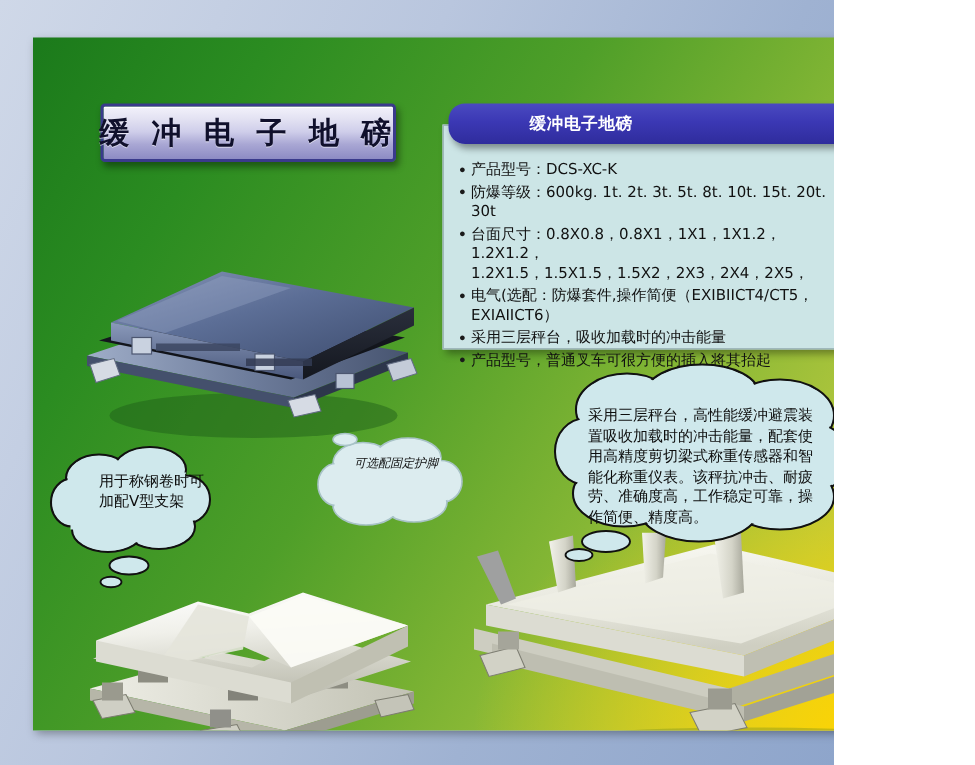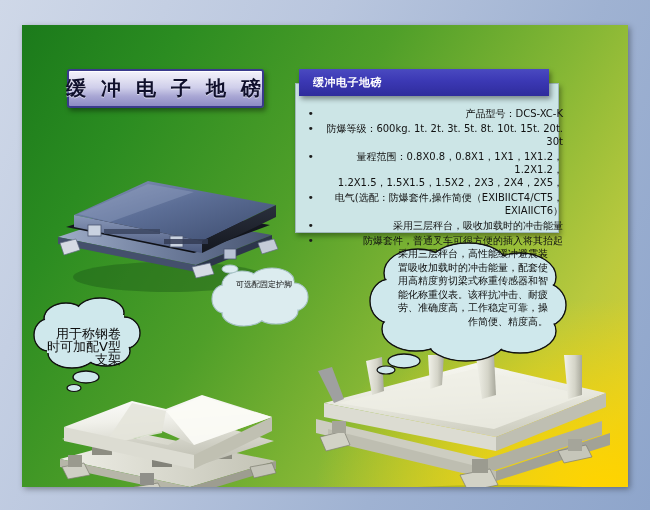--- a/index.html
+++ b/index.html
@@ -11,25 +11,24 @@
     width: 650px;
     height: 510px;
     overflow: hidden;
     font-family: "DejaVu Sans", "Liberation Sans", sans-serif;
   }
 
   
   #slide {
     position: absolute;
     left: 0; top: 0;
-    width: 650px;
+    width: 556px;
     height: 510px;
     background: linear-gradient(115deg, #cfd8e8 0%, #b9c6de 38%, #9fb2d2 68%, #8ea5cb 100%);
     overflow: hidden;
-    text-align: right;
   }
 
   
   #board {
     position: absolute;
     left: 22px; top: 25px;
     width: 606px;
     height: 462px;
     background:
       radial-gradient(140% 120% at 96% 100%, #ffd400 0%, rgba(255,212,0,0.85) 6%, rgba(226,206,40,0.0) 34%),
@@ -70,25 +69,26 @@
     height: 148px;
     background: #cce5e6;
     border: 1px solid #9fb8bb;
     box-shadow: 2px 3px 5px rgba(0,0,0,0.35);
   }
   #spec-header {
     position: absolute;
     left: 277px; top: 44px;
     width: 250px;
     height: 27px;
-    border-radius: 0;
+    border-radius: 11px;
     background: linear-gradient(180deg, #4a4ac0 0%, #3b38b4 45%, #2f2c9c 100%);
     box-shadow: 2px 3px 5px rgba(0,0,0,0.4);
     display: flex;
     align-items: center;
+    padding-left: 40px;
   }
   #spec-header .txt {
     font-family: "DejaVu Serif", "Liberation Serif", serif;
     font-weight: bold;
     font-size: 11px;
     color: #ffffff;
     padding-left: 14px;
     letter-spacing: 0.5px;
   }
   #spec-list {
@@ -124,31 +124,31 @@
   .cloud svg { display: block; overflow: visible; }
   .cloud .cloud-text {
     position: absolute;
     font-family: "DejaVu Sans", "Liberation Sans", sans-serif;
     color: #0d0d0d;
     white-space: pre-line;
   }
 
   #cloud-main { left: 348px; top: 218px; width: 196px; height: 128px; }
   #cloud-main .cloud-text {
-    left: 22px; top: 4px; width: 156px;
+    left: 22px; top: 28px; width: 156px;
     font-size: 10px; line-height: 13.5px;
   }
 
   #cloud-left { left: 12px; top: 268px; width: 106px; height: 98px; }
   #cloud-left .cloud-text {
-    left: 11px; top: 22px; width: 76px;
-    font-size: 13px; line-height: 13px; margin-top: 12px;
-  }
-
-  #cloud-small { left: 192px; top: 240px; width: 94px; height: 74px; }
+    left: 32px; top: 22px; width: 76px;
+    font-size: 10px; line-height: 13px;
+  }
+
+  #cloud-small { left: 192px; top: 264px; width: 94px; height: 74px; font-style: italic; }
   #cloud-small .cloud-text {
     left: 22px; top: 14px; width: 56px;
     font-size: 8px; line-height: 11px;
   }
 
   
   .photo { position: absolute; }
   .photo svg { display: block; }
 
   #photo-blue   { left: 22px;  top: 142px; width: 238px; height: 130px; }
@@ -331,35 +331,35 @@
       <div class="spec-item">
         <span class="spec-bullet">•</span>
         <span class="spec-text">产品型号：DCS-XC-K</span>
       </div>
       <div class="spec-item">
         <span class="spec-bullet">•</span>
         <span class="spec-text">防爆等级：600kg. 1t. 2t. 3t. 5t. 8t. 10t. 15t. 20t. 30t</span>
       </div>
       <div class="spec-item">
         <span class="spec-bullet">•</span>
-        <span class="spec-text">量程范围：0.8X0.8，0.8X1，1X1，1X1.2，1.2X1.2，
+        <span class="spec-text">台面尺寸：0.8X0.8，0.8X1，1X1，1X1.2，1.2X1.2，
 1.2X1.5，1.5X1.5，1.5X2，2X3，2X4，2X5，</span>
       </div>
       <div class="spec-item">
         <span class="spec-bullet">•</span>
         <span class="spec-text">电气(选配：防爆套件,操作简便（EXIBIICT4/CT5，
 EXIAIICT6）</span>
       </div>
       <div class="spec-item">
         <span class="spec-bullet">•</span>
         <span class="spec-text">采用三层秤台，吸收加载时的冲击能量</span>
       </div>
       <div class="spec-item">
         <span class="spec-bullet">•</span>
-        <span class="spec-text">防爆套件，普通叉车可很方便的插入将其抬起</span>
+        <span class="spec-text">产品型号，普通叉车可很方便的插入将其抬起</span>
       </div>
     </div>
 
     <div class="cloud" id="cloud-main">
       <svg viewBox="0 0 196 128" width="196" height="128" aria-hidden="true">
         <g fill="#cfe8ec" stroke="#111111" stroke-width="1.4">
           <ellipse cx="48" cy="30" rx="34" ry="24"></ellipse>
           <ellipse cx="98" cy="20" rx="38" ry="20"></ellipse>
           <ellipse cx="150" cy="34" rx="36" ry="24"></ellipse>
           <ellipse cx="174" cy="62" rx="22" ry="22"></ellipse>

